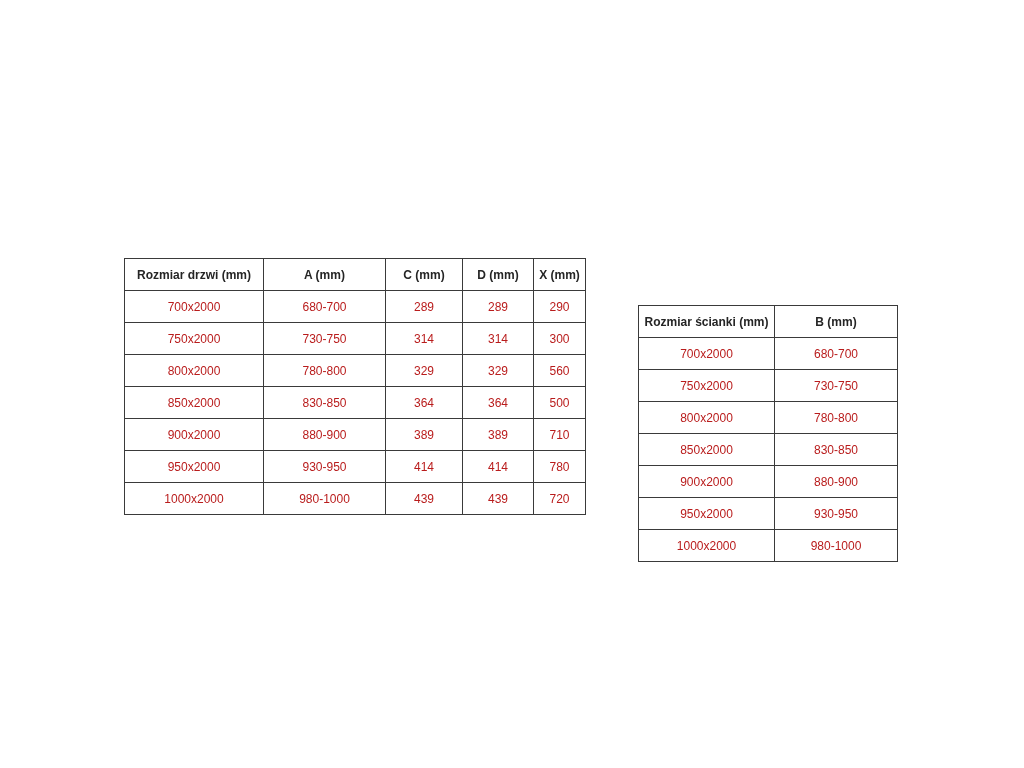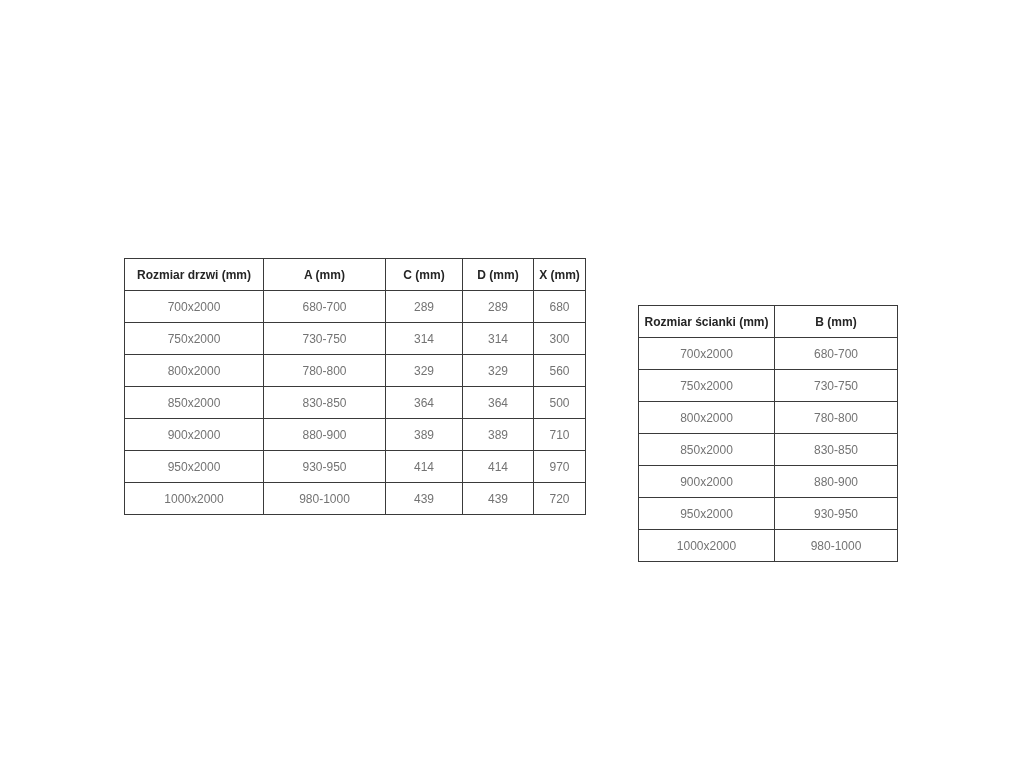--- a/index.html
+++ b/index.html
@@ -22,21 +22,21 @@
     background: #ffffff;
   }
   table.spec-table th,
   table.spec-table td {
     border: 1px solid #3a3a3a;
     text-align: center;
     vertical-align: middle;
     height: 31px;
     padding: 0 4px;
     font-size: 12px;
-    color: #737373;
+    color: #b91c1c;
     white-space: nowrap;
     overflow: hidden;
   }
   table.spec-table th {
     font-weight: bold;
     color: #252525;
   }
   #table-doors {
     left: 124px;
     top: 258px;
@@ -71,21 +71,21 @@
           <th>D (mm)</th>
           <th>X (mm)</th>
         </tr>
       </thead>
       <tbody>
         <tr>
           <td>700x2000</td>
           <td>680-700</td>
           <td>289</td>
           <td>289</td>
-          <td>680</td>
+          <td>290</td>
         </tr>
         <tr>
           <td>750x2000</td>
           <td>730-750</td>
           <td>314</td>
           <td>314</td>
           <td>300</td>
         </tr>
         <tr>
           <td>800x2000</td>
@@ -106,21 +106,21 @@
           <td>880-900</td>
           <td>389</td>
           <td>389</td>
           <td>710</td>
         </tr>
         <tr>
           <td>950x2000</td>
           <td>930-950</td>
           <td>414</td>
           <td>414</td>
-          <td>970</td>
+          <td>780</td>
         </tr>
         <tr>
           <td>1000x2000</td>
           <td>980-1000</td>
           <td>439</td>
           <td>439</td>
           <td>720</td>
         </tr>
       </tbody>
     </table>

